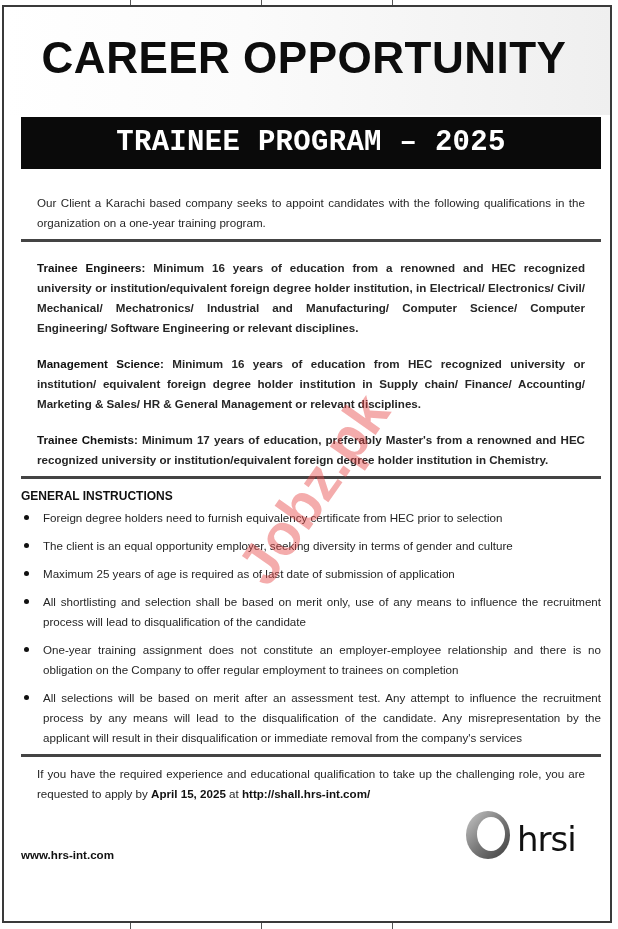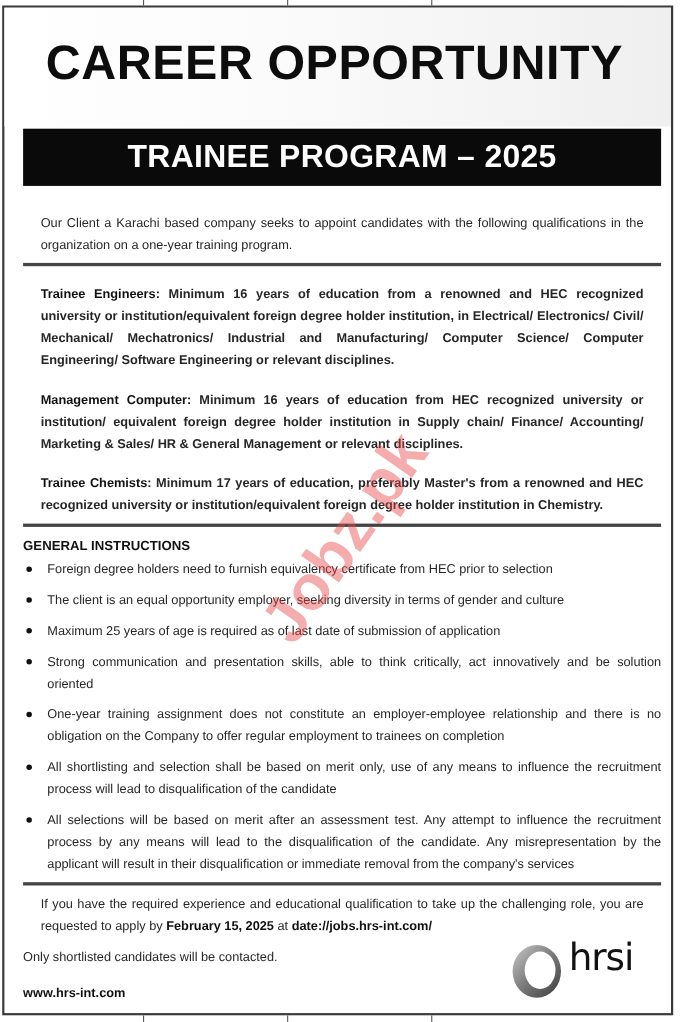--- a/index.html
+++ b/index.html
@@ -9,40 +9,40 @@
   .tick.top { top: 0; }
   .tick.bottom { bottom: 0; }
   .frame { position: absolute; left: 2px; top: 5px; width: 610px; height: 918px;
            border: 2px solid #3a3a3a; box-sizing: border-box; background: #fff; }
   .header-band { position: absolute; left: 0; top: 0; right: 0; height: 108px;
            background: linear-gradient(90deg, #ffffff 0%, #fbfbfb 40%, #efefef 100%); }
   .title { position: absolute; left: 0; right: 6px; top: 26px; text-align: center;
            font-size: 44px; font-weight: bold; letter-spacing: 0.5px; color: #0d0d0d; margin: 0; }
   .subtitle-bar { position: absolute; left: 17px; width: 580px; top: 110px; height: 52px;
            background: #0a0a0a; color: #fff; text-align: center; line-height: 52px;
-           font-size: 29px; font-weight: bold; letter-spacing: 0.3px; margin: 0; }
+           font-size: 29px; font-weight: bold; letter-spacing: 0.3px; margin: 0; font-family: Liberation Mono, monospace; }
   .content { position: absolute; left: 17px; width: 580px; top: 170px;
            font-size: 11.6px; line-height: 20px; color: #262626; }
   p { margin: 16px; text-align: justify; }
   .intro { margin-bottom: 6px; }
   .rule { height: 3px; background: #444; margin: 6px 0 7px 0; }
   .qual { margin-bottom: 8px; font-weight: bold; }
   .qual b { color: #111; }
   .gi-heading { font-weight: bold; color: #111; font-size: 12px; margin: 2px 0 2px 0; }
   ul.bullets { list-style: none; margin: 0; padding: 0; }
   ul.bullets li { position: relative; padding-left: 22px; margin-bottom: 8px; text-align: justify; }
   ul.bullets li .dot { position: absolute; left: 3px; top: 7px; width: 5px; height: 5px;
            border-radius: 50%; background: #111; }
   .apply { margin-top: 4px; margin-bottom: 9px; }
   .apply b { color: #111; }
   .footer-row { position: relative; height: 60px; }
   .shortlist { position: absolute; left: 0; top: 0; }
   .website { position: absolute; left: 0; top: 32px; font-weight: bold; color: #111; }
   .logo { position: absolute; right: 0; top: -8px; width: 140px; height: 60px; }
-  .logo-text { position: absolute; left: 56px; top: 8px; font-size: 34px; color: #111;
+  .logo-text { position: absolute; left: 56px; top: 24px; font-size: 34px; color: #111;
            font-family: "DejaVu Sans", sans-serif; letter-spacing: -1px; }
   .watermark { position: absolute; left: 205px; top: 455px; font-size: 58px; font-weight: bold;
            color: rgba(230, 70, 70, 0.45); transform: rotate(-55deg); transform-origin: center;
            white-space: nowrap; pointer-events: none; font-family: "Liberation Sans", sans-serif; }
 </style>
 </head>
 <body>
 
 <div class="tick top" style="left:130px"></div>
 <div class="tick top" style="left:261px"></div>
@@ -54,42 +54,40 @@
 <div class="frame">
   <div class="header-band"></div>
   <h1 class="title">CAREER OPPORTUNITY</h1>
   <h2 class="subtitle-bar">TRAINEE PROGRAM – 2025</h2>
 
   <div class="content">
     <p class="intro">Our Client a Karachi based company seeks to appoint candidates with the following qualifications in the organization on a one-year training program.</p>
     <div class="rule"></div>
 
     <p class="qual"><b>Trainee Engineers:</b><span> Minimum 16 years of education from a renowned and HEC recognized university or institution/equivalent foreign degree holder institution, in Electrical/ Electronics/ Civil/ Mechanical/ Mechatronics/ Industrial and Manufacturing/ Computer Science/ Computer Engineering/ Software Engineering or relevant disciplines.</span></p>
-    <p class="qual"><b>Management Computer:</b><span> Minimum 16 years of education from HEC recognized university or institution/ equivalent foreign degree holder institution in Supply chain/ Finance/ Accounting/ Marketing &amp; Sales/ HR &amp; General Management or relevant disciplines.</span></p>
+    <p class="qual"><b>Management Science:</b><span> Minimum 16 years of education from HEC recognized university or institution/ equivalent foreign degree holder institution in Supply chain/ Finance/ Accounting/ Marketing &amp; Sales/ HR &amp; General Management or relevant disciplines.</span></p>
     <p class="qual" style="margin-bottom:0"><b>Trainee Chemists</b><span>: Minimum 17 years of education, preferably Master's from a renowned and HEC recognized university or institution/equivalent foreign degree holder institution in Chemistry.</span></p>
 
     <div class="rule"></div>
 
     <div class="gi-heading">GENERAL INSTRUCTIONS</div>
     <ul class="bullets">
       <li><span class="dot"></span><span>Foreign degree holders need to furnish equivalency certificate from HEC prior to selection</span></li>
       <li><span class="dot"></span><span>The client is an equal opportunity employer, seeking diversity in terms of gender and culture</span></li>
       <li><span class="dot"></span><span>Maximum 25 years of age is required as of last date of submission of application</span></li>
-      <li><span class="dot"></span><span>Strong communication and presentation skills, able to think critically, act innovatively and be solution oriented</span></li>
+      <li><span class="dot"></span><span>All shortlisting and selection shall be based on merit only, use of any means to influence the recruitment process will lead to disqualification of the candidate</span></li>
       <li><span class="dot"></span><span>One-year training assignment does not constitute an employer-employee relationship and there is no obligation on the Company to offer regular employment to trainees on completion</span></li>
-      <li><span class="dot"></span><span>All shortlisting and selection shall be based on merit only, use of any means to influence the recruitment process will lead to disqualification of the candidate</span></li>
       <li style="margin-bottom:0"><span class="dot"></span><span>All selections will be based on merit after an assessment test. Any attempt to influence the recruitment process by any means will lead to the disqualification of the candidate. Any misrepresentation by the applicant will result in their disqualification or immediate removal from the company's services</span></li>
     </ul>
 
     <div class="rule"></div>
 
-    <p class="apply"><span>If you have the required experience and educational qualification to take up the challenging role, you are requested to apply by </span><b>February 15, 2025</b><span> at </span><b>date://jobs.hrs-int.com/</b></p>
+    <p class="apply"><span>If you have the required experience and educational qualification to take up the challenging role, you are requested to apply by </span><b>April 15, 2025</b><span> at </span><b>http://shall.hrs-int.com/</b></p>
 
     <div class="footer-row">
-      <div class="shortlist">Only shortlisted candidates will be contacted.</div>
       <div class="website">www.hrs-int.com</div>
       <div class="logo">
         <svg width="56" height="58" viewBox="0 0 56 58">
           <defs>
             <linearGradient id="rg" x1="0" y1="0" x2="1" y2="1">
               <stop offset="0" stop-color="#c9c9c9"></stop>
               <stop offset="0.5" stop-color="#7a7a7a"></stop>
               <stop offset="1" stop-color="#3c3c3c"></stop>
             </linearGradient>
           </defs>

